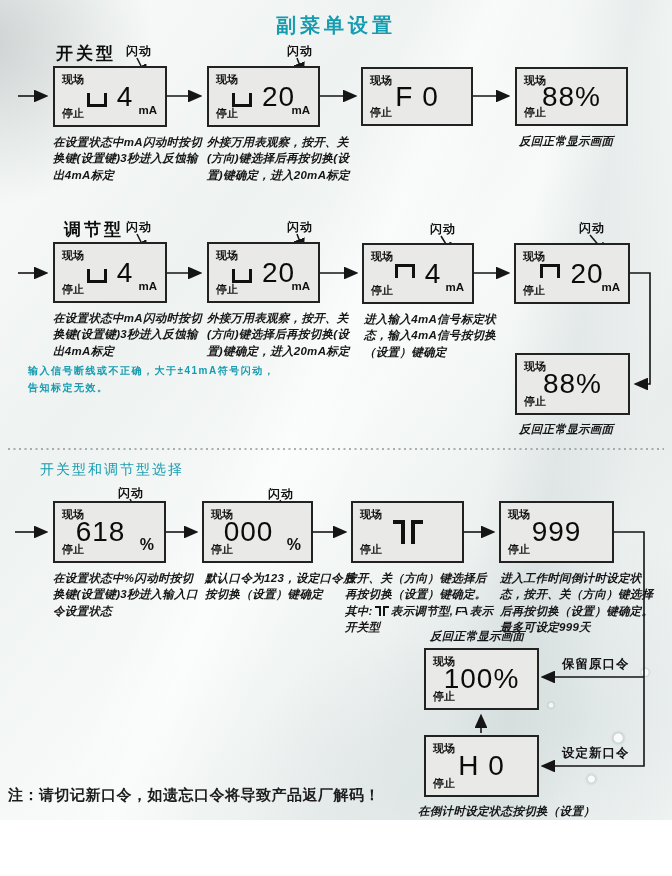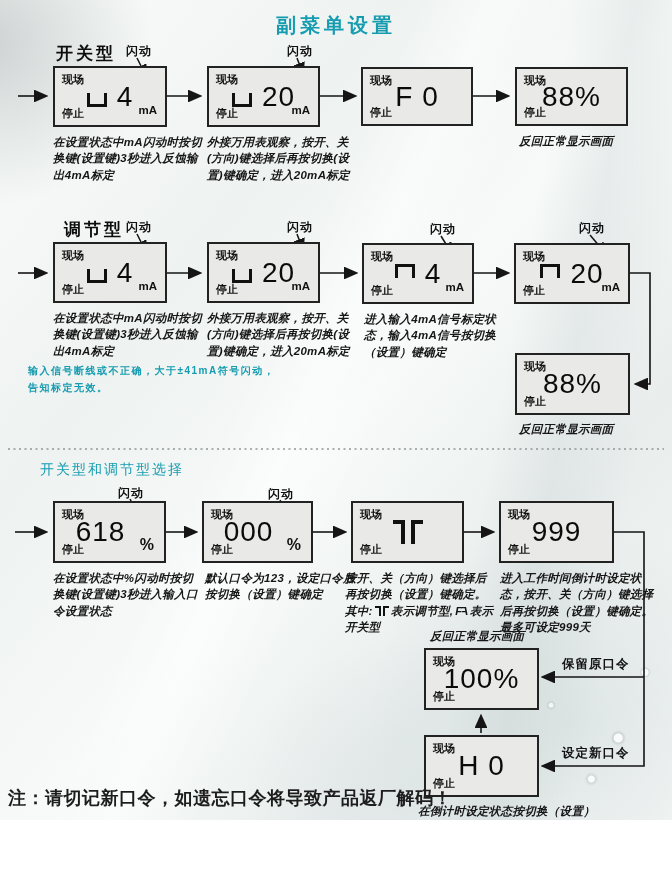--- a/index.html
+++ b/index.html
@@ -48,21 +48,21 @@
   .reg-sm{display:inline-flex;gap:2px;margin:0 2px;vertical-align:-1px;}
   .reg-sm i{display:block;width:6px;height:10px;box-sizing:border-box;}
   .reg-sm .l{border-top:2px solid #111;border-right:2px solid #111;}
   .reg-sm .r{border-top:2px solid #111;border-left:2px solid #111;}
   .sw-sm{display:inline-block;font-weight:700;font-size:11px;margin:0 2px;letter-spacing:0;}
   .sw-sm .rev{display:inline-block;transform:scaleX(-1);margin-left:-1px;}
   .cap-txt{position:absolute;font-size:11.5px;line-height:1.42;font-weight:600;color:#161616;
     letter-spacing:0.3px;font-style:italic;}
   .warn{position:absolute;left:28px;top:362px;font-size:10px;font-weight:700;color:#169cb0;
     line-height:1.7;letter-spacing:1.5px;}
-  .note{position:absolute;font-size:18px;font-weight:600;color:#1d1d1d;letter-spacing:0.5px;}
+  .note{position:absolute;font-size:15px;font-weight:600;color:#1d1d1d;letter-spacing:0.5px;}
   .side-lbl{position:absolute;font-size:12.5px;font-weight:600;color:#141414;letter-spacing:1px;}
   svg.connectors{position:absolute;inset:0;pointer-events:none;}
 </style>
 </head>
 <body>
 
 <div class="canvas">
   <div class="sheen"></div>
   <div class="drops"></div>
 

